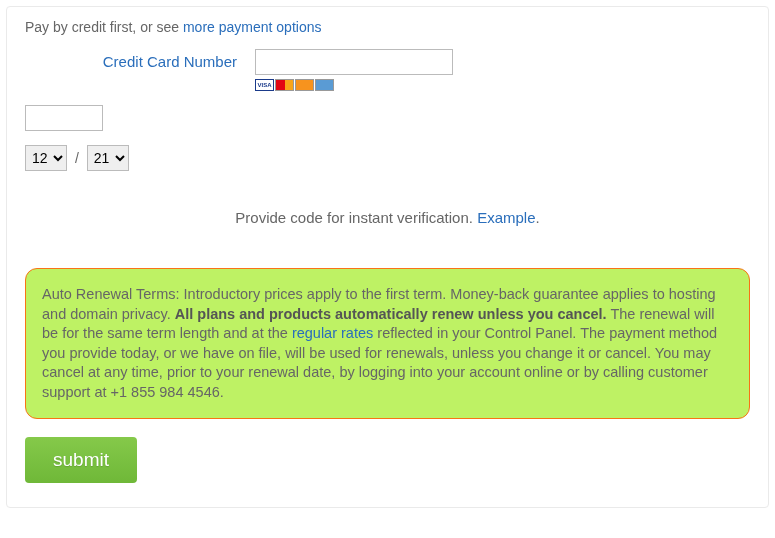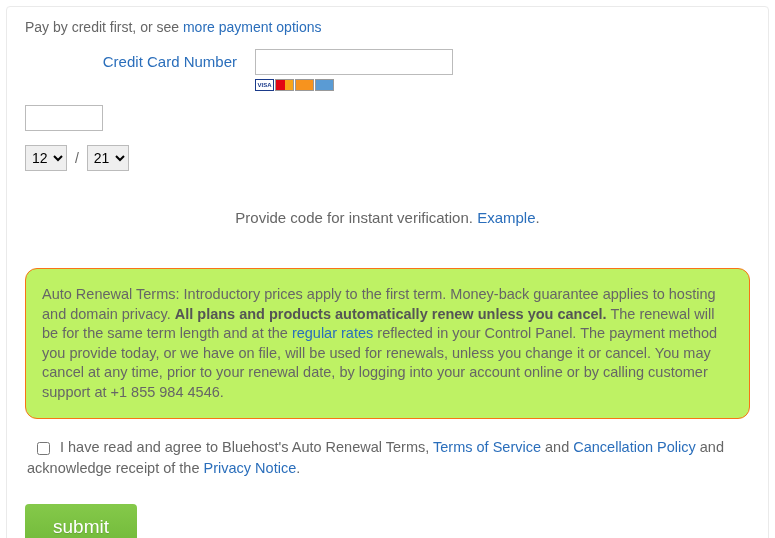--- a/index.html
+++ b/index.html
@@ -159,19 +159,16 @@
   </div>
 
   <div class="verify-row">
     <span>Provide code for instant verification. </span><span class="link">Example</span><span>.</span>
   </div>
 
   <div class="terms-box">
     <span>Auto Renewal Terms: Introductory prices apply to the first term. Money-back guarantee applies to hosting and domain privacy. </span><strong>All plans and products automatically renew unless you cancel.</strong><span> The renewal will be for the same term length and at the </span><span class="link">regular rates</span><span> reflected in your Control Panel. The payment method you provide today, or we have on file, will be used for renewals, unless you change it or cancel. You may cancel at any time, prior to your renewal date, by logging into your account online or by calling customer support at +1 855 984 4546.</span>
   </div>
 
-  <div class="agree-row">
-    <input type="checkbox" style=""><span>I have read and agree to Bluehost's Auto Renewal Terms, </span><span class="link">Terms of Service</span><span> and </span><span class="link">Cancellation Policy</span><span> and acknowledge receipt of the </span><span class="link">Privacy Notice</span><span>.</span>
-  </div>
 
   <button class="submit-btn">submit</button>
 
 </div>
 
 </body></html>

